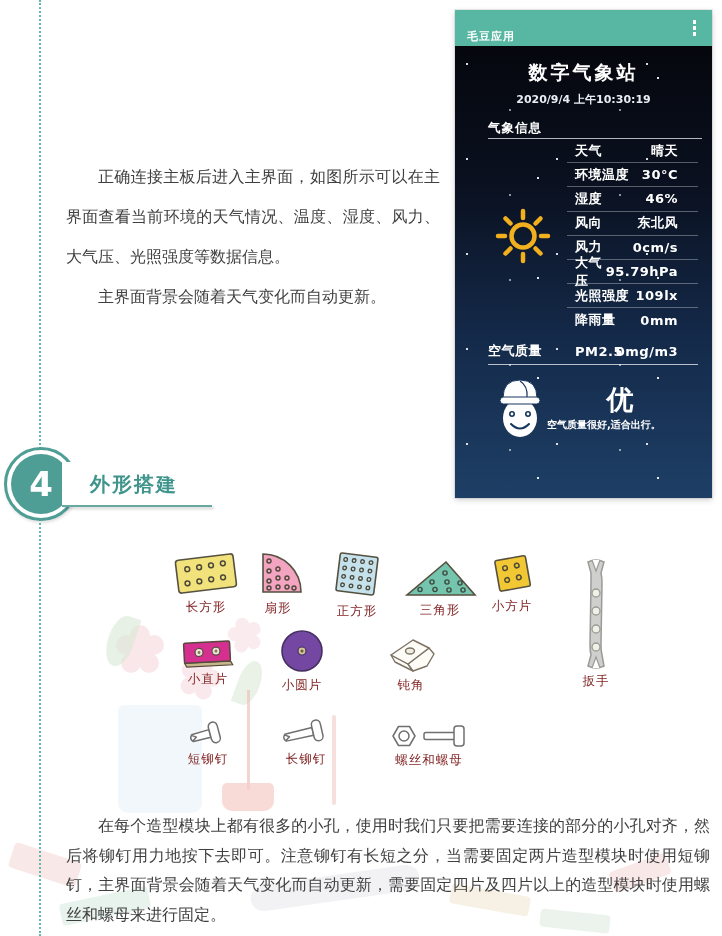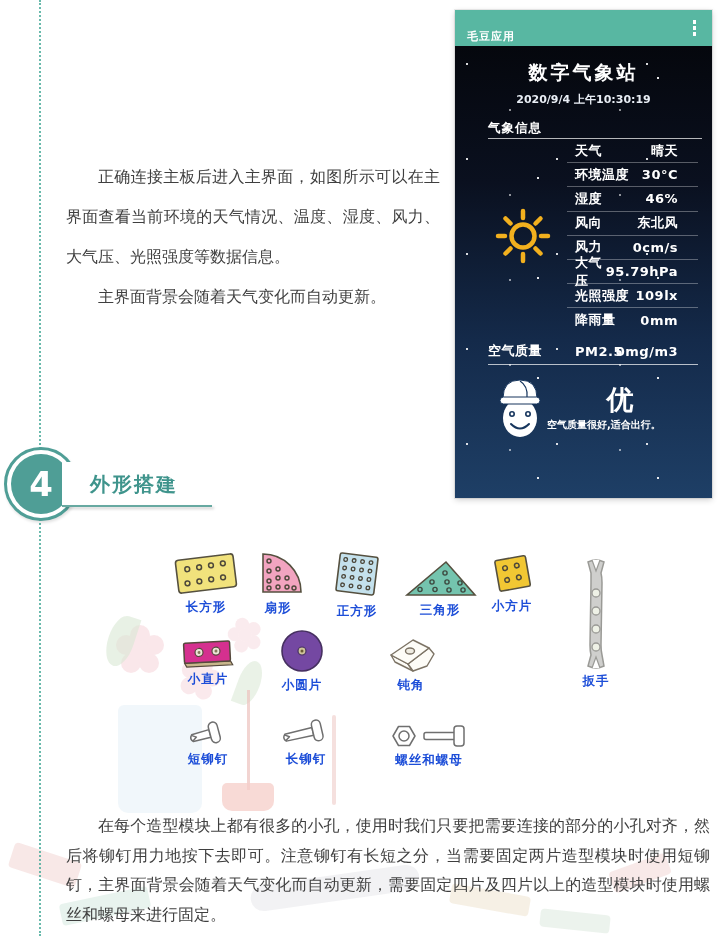--- a/index.html
+++ b/index.html
@@ -74,21 +74,21 @@
   .sec-banner { position:absolute; left:62px; top:462px; width:152px; height:44px; background:#fff;
     clip-path:polygon(0 0, 54% 0, 100% 96%, 100% 100%, 0 100%); z-index:4; }
   .sec-banner .title { padding-left:28px; line-height:44px; color:#3f948c; font-size:20px;
     font-weight:700; letter-spacing:2px; }
   .sec-underline { position:absolute; left:62px; top:505px; width:150px; height:2px; background:#67a9a1;
     box-shadow:2px 2px 3px rgba(0,0,0,.2); z-index:4; }
 
   
   .part { position:absolute; transform:translateX(-50%); display:flex; flex-direction:column;
     align-items:center; z-index:2; }
-  .part-label { margin-top:2px; font-size:12.5px; font-weight:700; color:#1d4ed8; letter-spacing:1px; white-space:nowrap; }
+  .part-label { margin-top:2px; font-size:12.5px; font-weight:400; color:#7f1d1d; letter-spacing:1px; white-space:nowrap; }
 </style>
 </head>
 <body>
 
 <div class="page">
 
   <div class="deco petal-flower" style="left:130px; top:640px; opacity:.55;"></div>
   <div class="deco petal-flower" style="left:190px; top:668px; opacity:.5; transform:scale(.85) rotate(20deg);"></div>
   <div class="deco petal-flower" style="left:235px; top:625px; opacity:.45; transform:scale(.7) rotate(-15deg);"></div>
   <div class="deco leaf" style="left:108px; top:615px; width:26px; height:52px; transform:rotate(18deg); opacity:.6;"></div>

